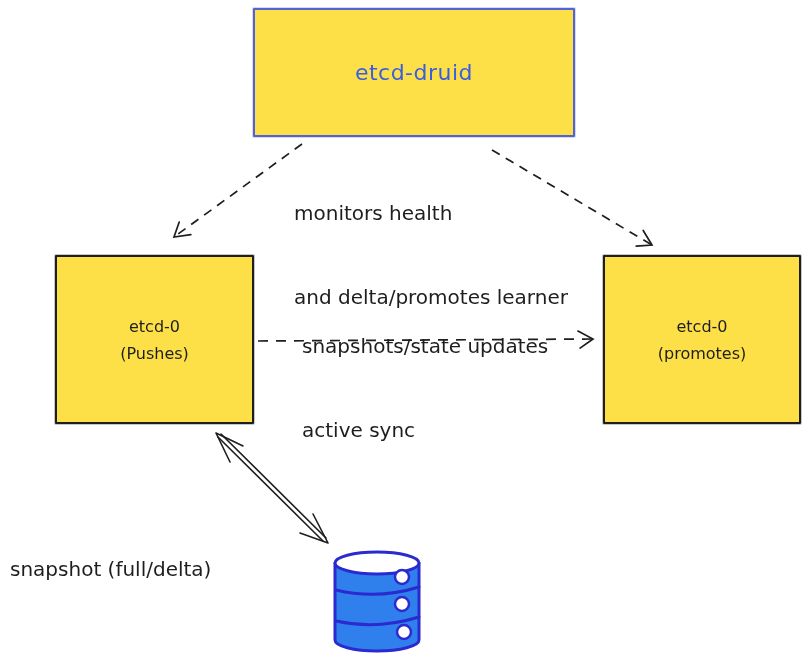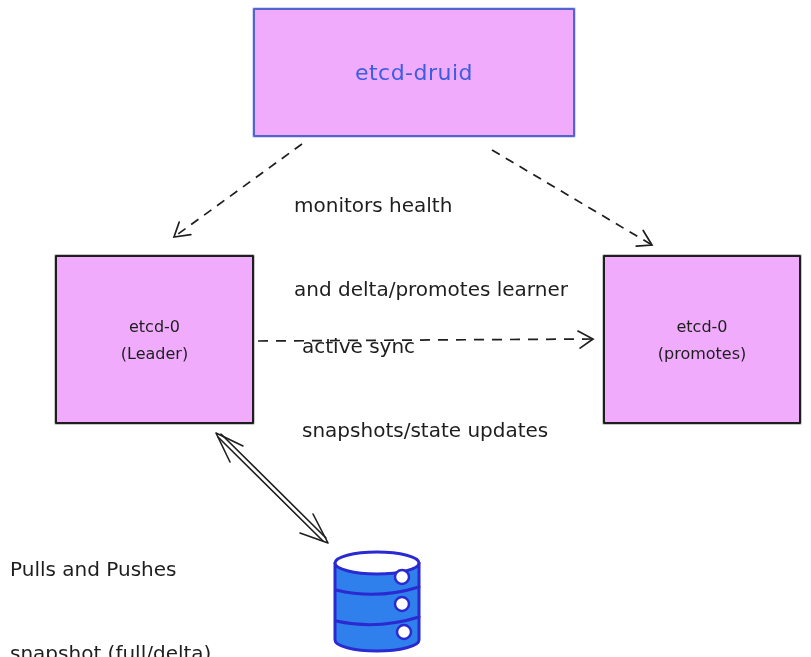--- a/index.html
+++ b/index.html
@@ -18,21 +18,21 @@
   .svg-layer {
     position: absolute;
     left: 0;
     top: 0;
     width: 811px;
     height: 657px;
   }
   .node {
     position: absolute;
     box-sizing: border-box;
-    background: #f0abfc;
+    background: #fde047;
     display: flex;
     flex-direction: column;
     align-items: center;
     justify-content: center;
     text-align: left;
     border-radius: 1px;
   }
   .node-druid {
     left: 253px; top: 8px;
     width: 322px; height: 129px;
@@ -62,21 +62,21 @@
     line-height: 27px;
     white-space: pre;
   }
   .edge-label {
     position: absolute;
     color: #1e1e1e;
     font-size: 20px;
     line-height: 28px;
     white-space: pre;
   }
-  .lbl-monitor { left: 294px; top: 135px; }
+  .lbl-monitor { left: 294px; top: 143px; }
   .lbl-sync    { left: 302px; top: 276px; }
   .lbl-snap    { left: 10px;  top: 499px; }
 </style>
 </head>
 <body>
 
 <div class="canvas">
 
   <svg class="svg-layer" viewBox="0 0 811 657" xmlns="http://www.w3.org/2000/svg">
     <defs>
@@ -108,36 +108,35 @@
       <circle cx="404" cy="632" r="7" fill="#ffffff" stroke-width="2.5"></circle>
     </g>
   </svg>
 
   <div class="node node-druid">
     <div class="node-label">etcd-druid</div>
   </div>
 
   <div class="node node-dark node-leader">
     <div class="node-label">etcd-0</div>
-    <div class="node-label">(Leader)</div>
+    <div class="node-label">(Pushes)</div>
   </div>
 
   <div class="node node-dark node-learner">
     <div class="node-label">etcd-0</div>
     <div class="node-label">(promotes)</div>
   </div>
 
   <div class="edge-label lbl-monitor">
     <div>monitors health</div>
     <div>and delta/promotes learner</div>
   </div>
 
   <div class="edge-label lbl-sync">
+    <div>snapshots/state updates</div>
     <div>active sync</div>
-    <div>snapshots/state updates</div>
   </div>
 
   <div class="edge-label lbl-snap">
-    <div>Pulls and Pushes</div>
     <div>snapshot (full/delta)</div>
   </div>
 
 </div>
 
 </body></html>

